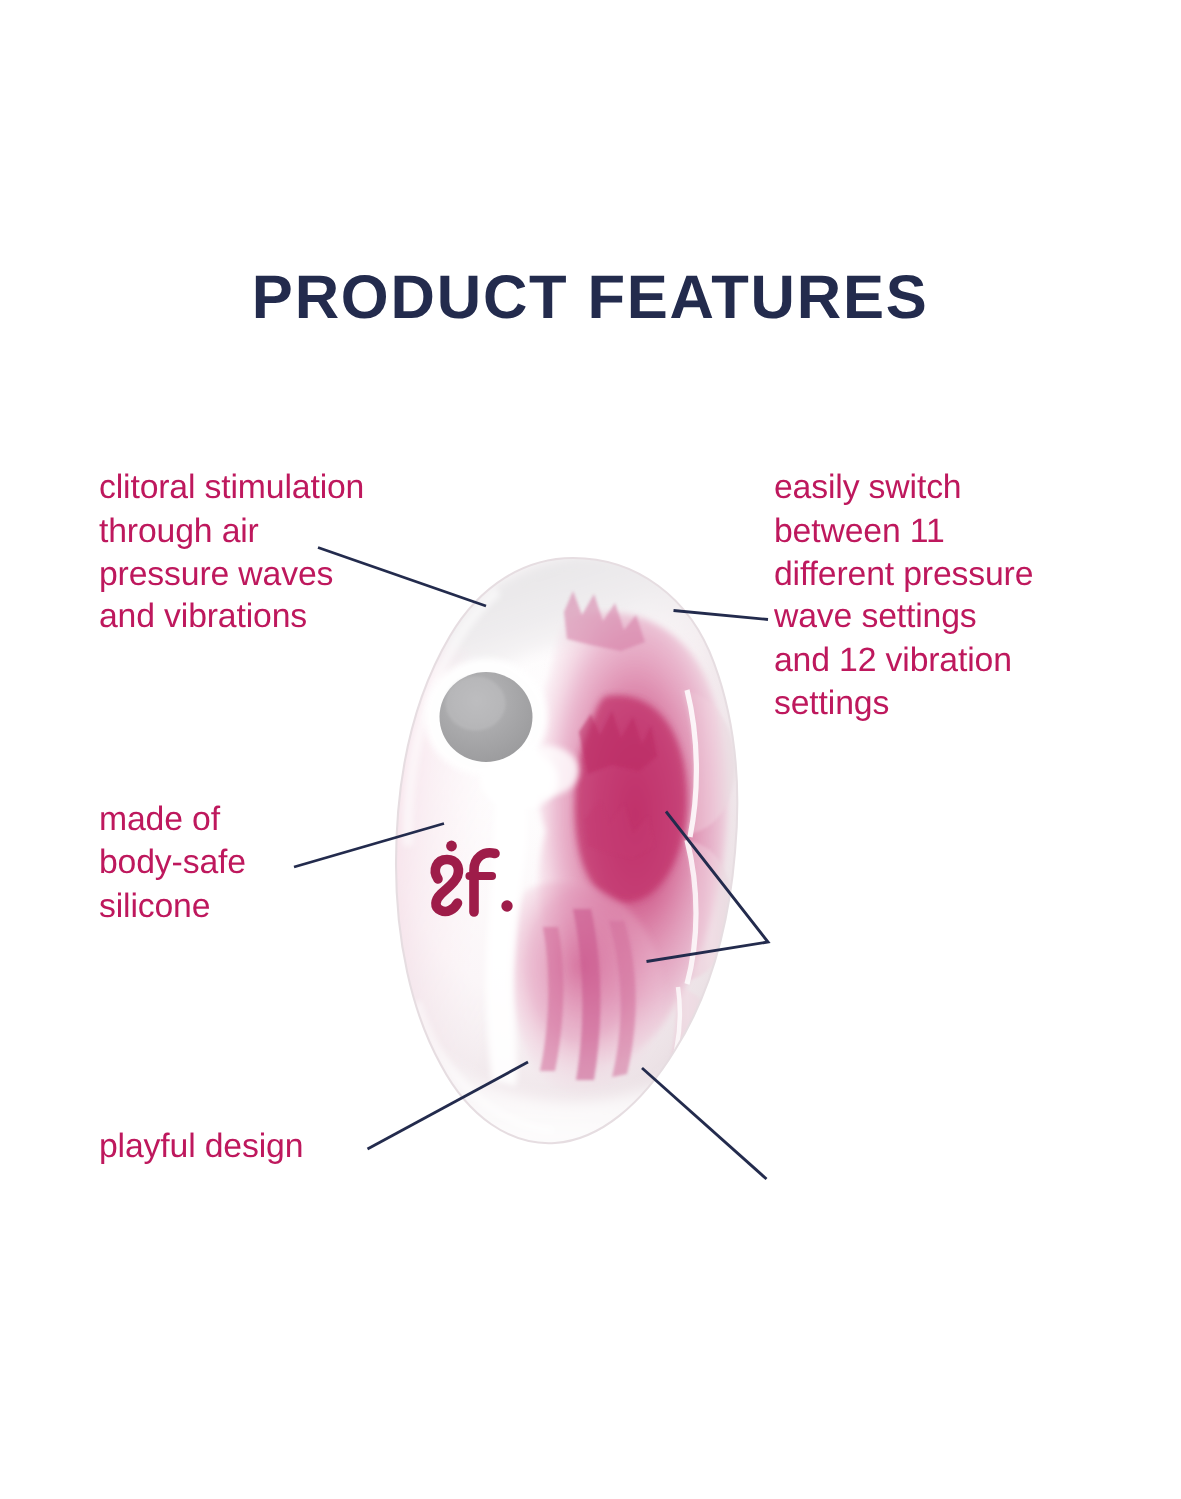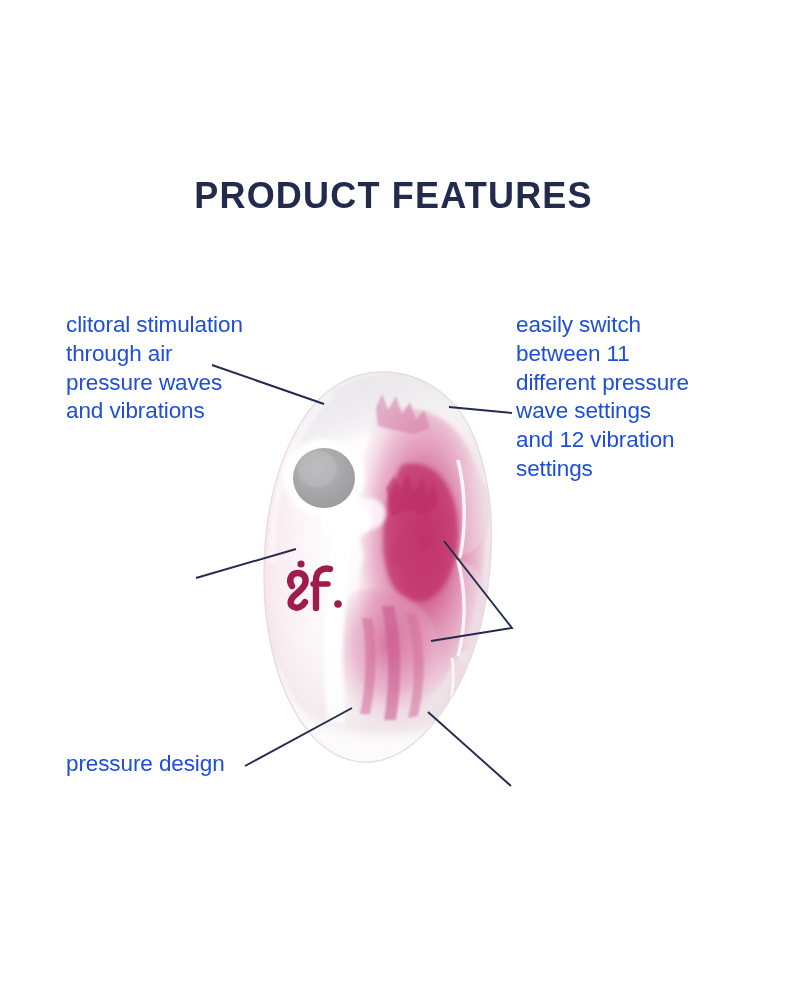--- a/index.html
+++ b/index.html
@@ -21,31 +21,31 @@
   }
 
   
   #title {
     position: absolute;
     left: 0;
     top: 178px;
     width: 787px;
     text-align: center;
     font-family: "Liberation Sans", sans-serif;
-    font-size: 36px;
+    font-size: 41px;
     font-weight: bold;
     letter-spacing: 1.2px;
     color: #232b4d;
     line-height: 1;
   }
 
   
   .label {
     position: absolute;
-    color: #1d4ed8;
+    color: #be185d;
     font-family: "Liberation Sans", sans-serif;
     font-size: 22.5px;
     line-height: 1.28;
     letter-spacing: -0.1px;
     white-space: pre-line;
   }
   #lbl-air      { left: 66px;  top: 311px; width: 250px; }
   #lbl-silicone { left: 66px;  top: 532px; width: 230px; }
   #lbl-playful  { left: 66px;  top: 750px; width: 250px; }
   #lbl-switch   { left: 516px; top: 311px; width: 225px; }
@@ -289,22 +289,25 @@
     <polyline points="444,541 512,628 431,641"></polyline>
 
     <line x1="428" y1="712" x2="511" y2="786"></line>
   </svg>
 
   <div class="label" id="lbl-air">clitoral stimulation
 through air
 pressure waves
 and vibrations</div>
 
-
-  <div class="label" id="lbl-playful">pressure design</div>
+  <div class="label" id="lbl-silicone">made of
+body-safe
+silicone</div>
+
+  <div class="label" id="lbl-playful">playful design</div>
 
   <div class="label" id="lbl-switch">easily switch
 between 11
 different pressure
 wave settings
 and 12 vibration
 settings</div>
 
 
 

